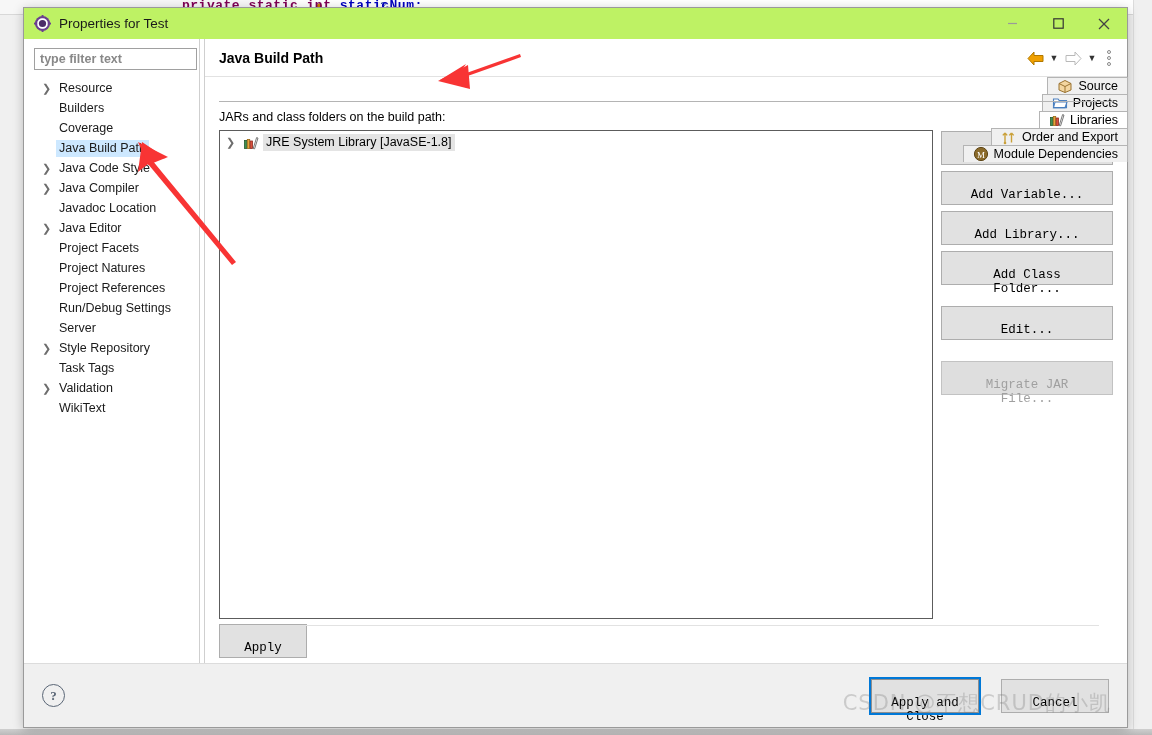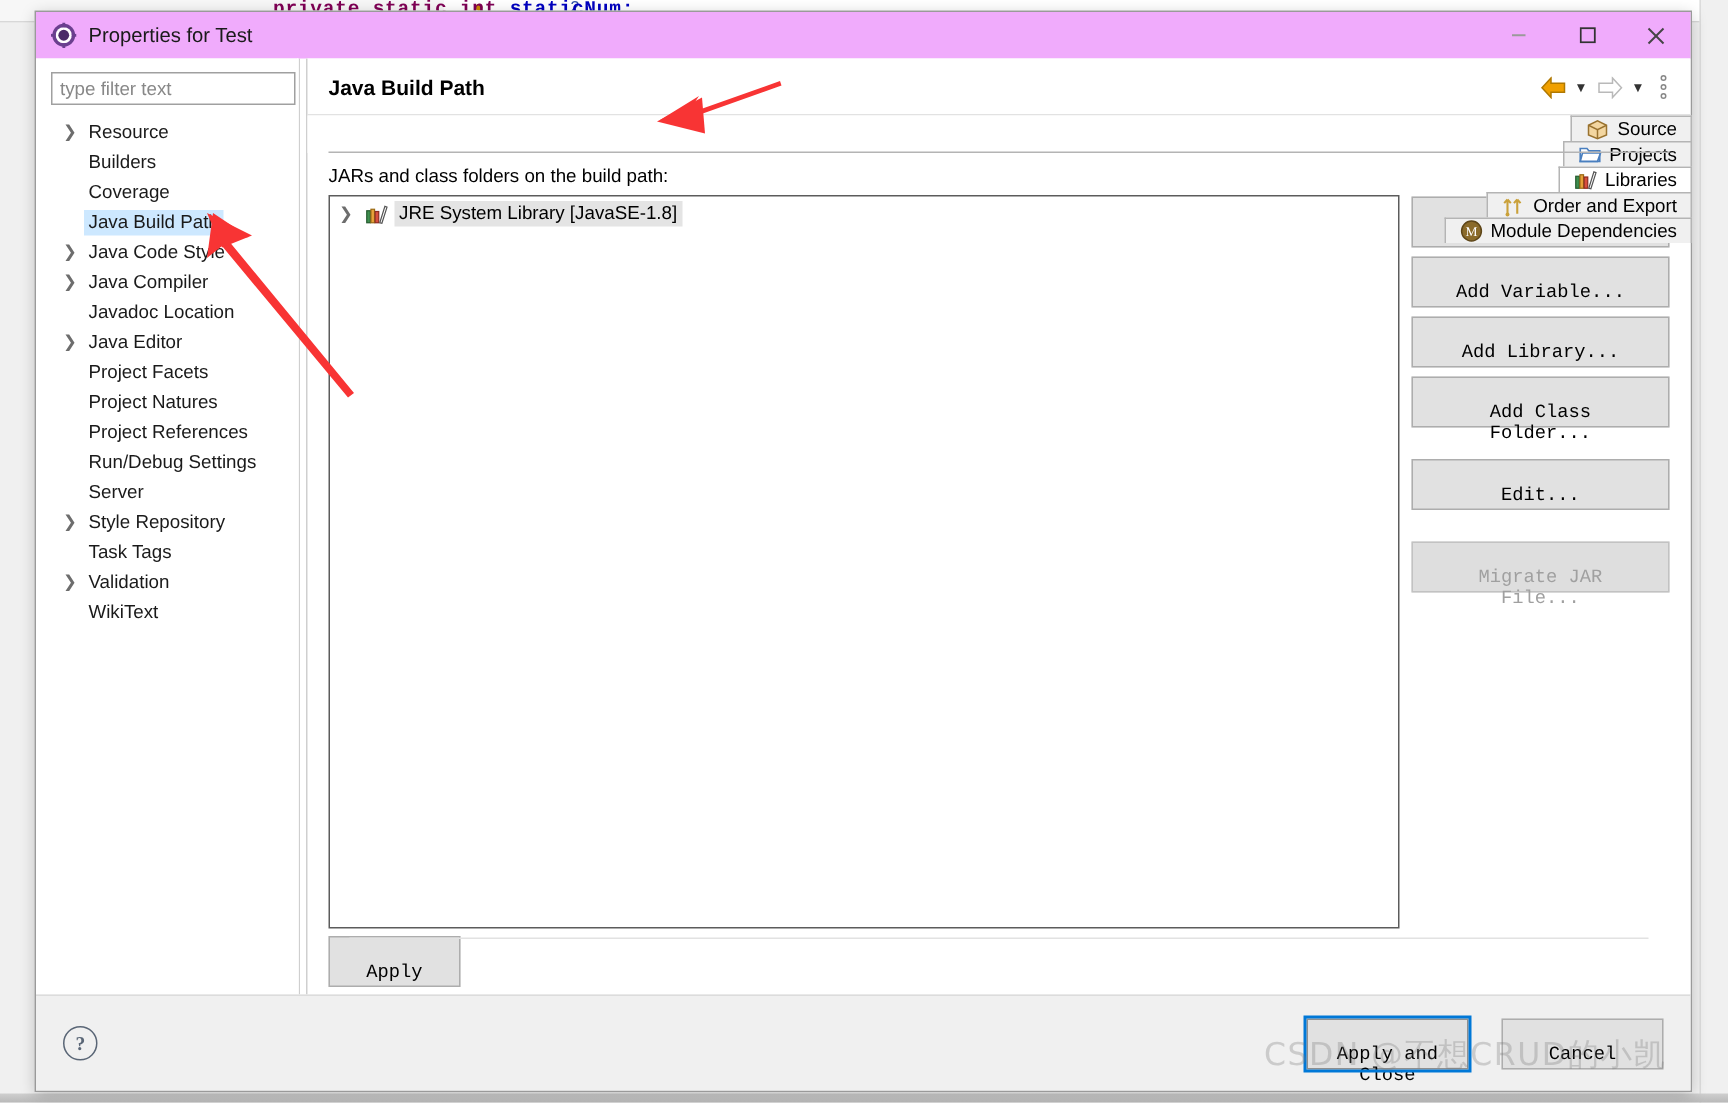--- a/index.html
+++ b/index.html
@@ -79,21 +79,21 @@
     box-shadow: 0 2px 10px rgba(0,0,0,.22);
     box-sizing: border-box;
     display: flex;
     flex-direction: column;
   }
 
   
   .titlebar {
     height: 31px;
     min-height: 31px;
-    background: #f0abfc;
+    background: #bef264;
     display: flex;
     align-items: center;
     padding-left: 10px;
     position: relative;
   }
   .app-icon {
     width: 17px; height: 17px;
     margin-right: 8px;
     position: relative;
     flex: none;
@@ -134,20 +134,21 @@
   .filter-input {
     width: 163px;
     height: 22px;
     box-sizing: border-box;
     border: 1px solid #a0a0a0;
     font-size: 12.5px;
     padding: 0 5px;
     color: #000;
     font-family: "Liberation Sans", sans-serif;
     outline: none;
+    font-weight: bold;
   }
   .filter-input::placeholder { color: #888; }
   .tree {
     margin-top: 8px;
   }
   .tree-item {
     height: 20px;
     display: flex;
     align-items: center;
     font-size: 12.5px;

